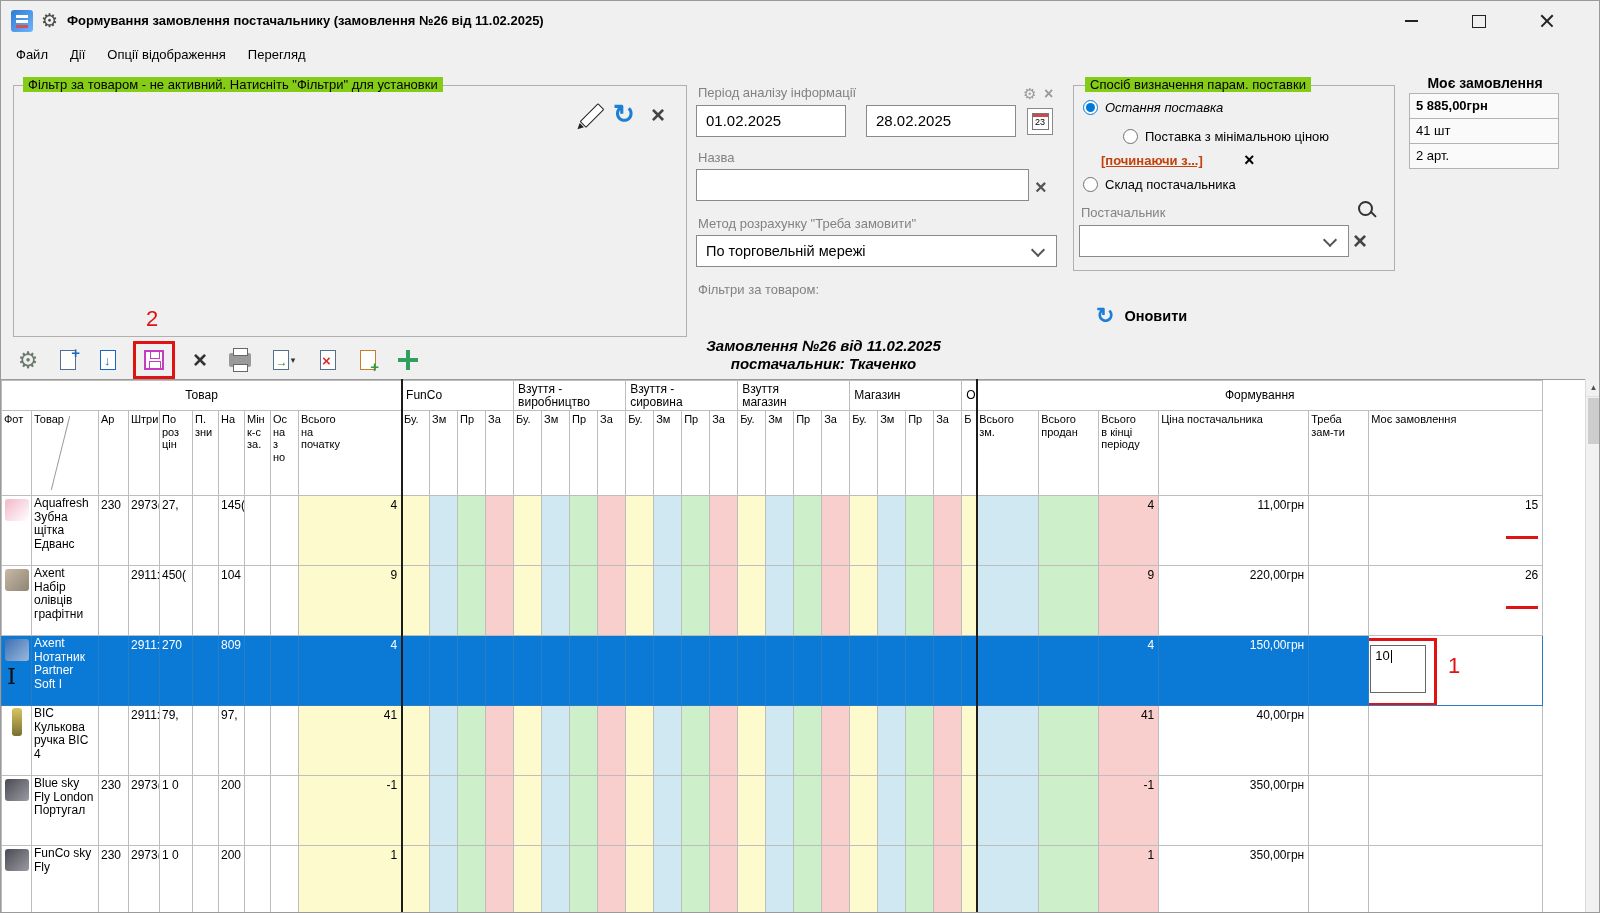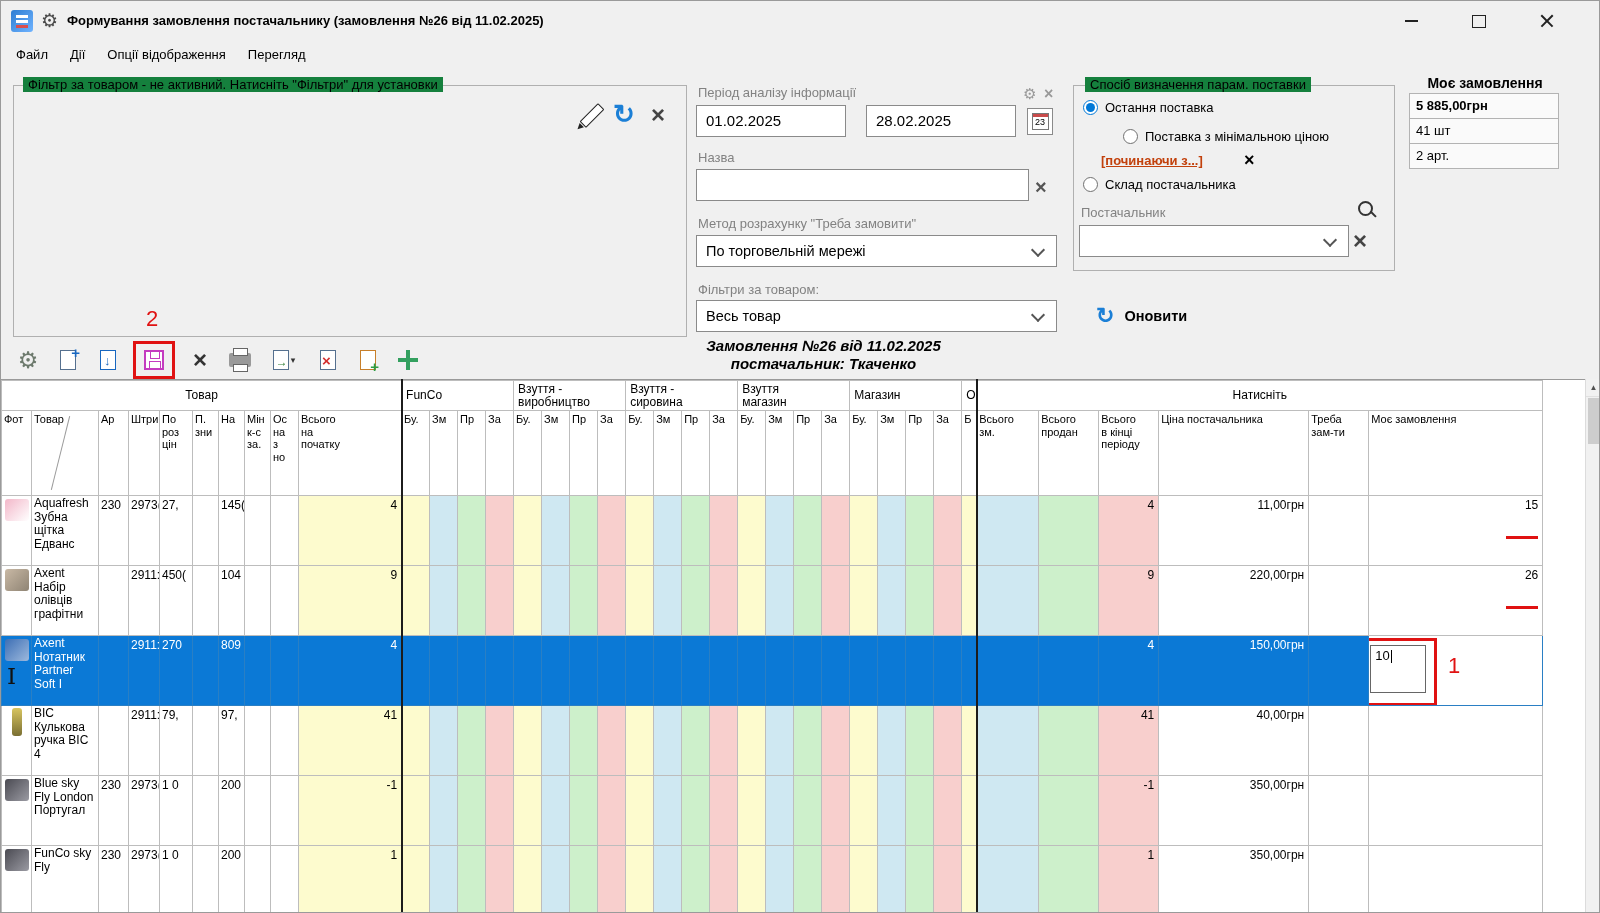--- a/index.html
+++ b/index.html
@@ -21,21 +21,21 @@
   .xwrap span{position:absolute;left:-1px;top:6px;width:16px;height:1.8px;background:#222;}
   .xwrap span:nth-child(1){transform:rotate(45deg);}
   .xwrap span:nth-child(2){transform:rotate(-45deg);}
 
   
   .menubar{position:absolute;left:0;top:40px;right:0;height:26px;display:flex;align-items:center;padding-left:4px;}
   .menu-item{font-size:13px;padding:3px 11px;color:#000;}
 
   
   .fieldset{position:absolute;border:1px solid #b0b0b0;background:#f0f0f0;}
-  .legend{position:absolute;background:#15803d;padding:0 5px;font-size:13px;color:#000;white-space:nowrap;text-align:center;}
+  .legend{position:absolute;background:#84cc16;padding:0 5px;font-size:13px;color:#000;white-space:nowrap;text-align:center;}
   .glabel{position:absolute;font-size:13px;color:#828282;white-space:nowrap;}
 
   
   .tinput{position:absolute;background:#fff;border:1px solid #8a8a8a;font-size:15px;padding:6px 9px;box-sizing:border-box;color:#000;}
   .selbox{position:absolute;background:#fff;border:1px solid #8a8a8a;box-sizing:border-box;}
   .selval{position:absolute;left:9px;top:7px;font-size:14.5px;color:#000;white-space:nowrap;}
   .chev{position:absolute;right:13px;top:9px;width:8px;height:8px;border-right:2px solid #555;border-bottom:2px solid #555;transform:rotate(45deg);}
 
   
   .xicon{position:absolute;color:#444;font-weight:bold;line-height:1;}
@@ -187,28 +187,24 @@
   <div class="tinput" style="left:695px;top:168px;width:333px;height:32px;"></div>
   <div class="xicon" style="left:1034px;top:176px;font-size:20px;color:#555;">×</div>
 
   <div class="glabel" style="left:697px;top:215px;">Метод розрахунку "Треба замовити"</div>
   <div class="selbox" style="left:695px;top:234px;width:361px;height:32px;">
     <span class="selval">По торговельній мережі</span>
     <span class="chev"></span>
   </div>
 
   <div class="glabel" style="left:697px;top:281px;">Фільтри за товаром:</div>
-  <div class="selbox" style="left:695px;top:299px;width:361px;height:32px;">
-    <span class="selval">Весь товар</span>
-    <span class="chev"></span>
-  </div>
 
   <div class="fieldset" style="left:1072px;top:84px;width:320px;height:184px;"></div>
   <div class="legend" style="left:1084px;top:76px;">Спосіб визначення парам. поставки</div>
-  <div class="radio-row" style="left:1082px;top:99px;">
+  <div class="radio-row" style="left:1082px;top:99px;font-style:italic;">
     <span class="radio on"></span>
     <span class="rlabel">Остання поставка</span>
   </div>
   <div class="radio-row" style="left:1122px;top:128px;">
     <span class="radio"></span>
     <span class="rlabel">Поставка з мінімальною ціною</span>
   </div>
   <div class="abs linkish" style="left:1100px;top:152px;">[починаючи з...]</div>
   <div class="xicon" style="left:1243px;top:150px;font-size:18px;color:#000;">×</div>
   <div class="radio-row" style="left:1082px;top:176px;">
@@ -334,21 +330,21 @@
             <th colspan="10">Товар</th>
             <th colspan="4" class="gl">FunCo</th>
             <th colspan="4" class="gl">Взуття -
 виробництво</th>
             <th colspan="4" class="gl">Взуття -
 сировина</th>
             <th colspan="4" class="gl">Взуття
 магазин</th>
             <th colspan="4" class="gl">Магазин</th>
             <th class="gl">О</th>
-            <th colspan="6">Натисніть</th>
+            <th colspan="6">Формування</th>
           </tr>
           <tr class="hrow">
             <th class="">Фот</th>
             <th class="tovar-h">Товар<span class="diag"></span></th>
             <th class="">Ар</th>
             <th class="">Штри</th>
             <th class="">По
 роз
 цін</th>
             <th class="">П.

